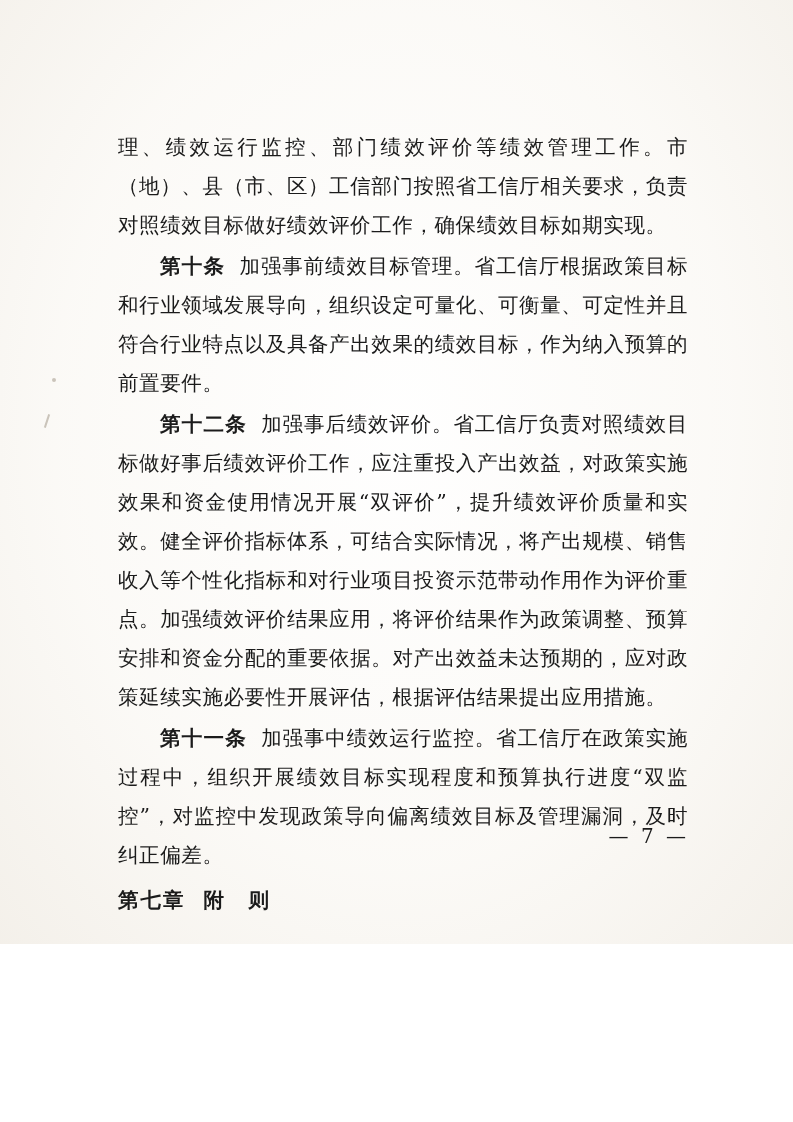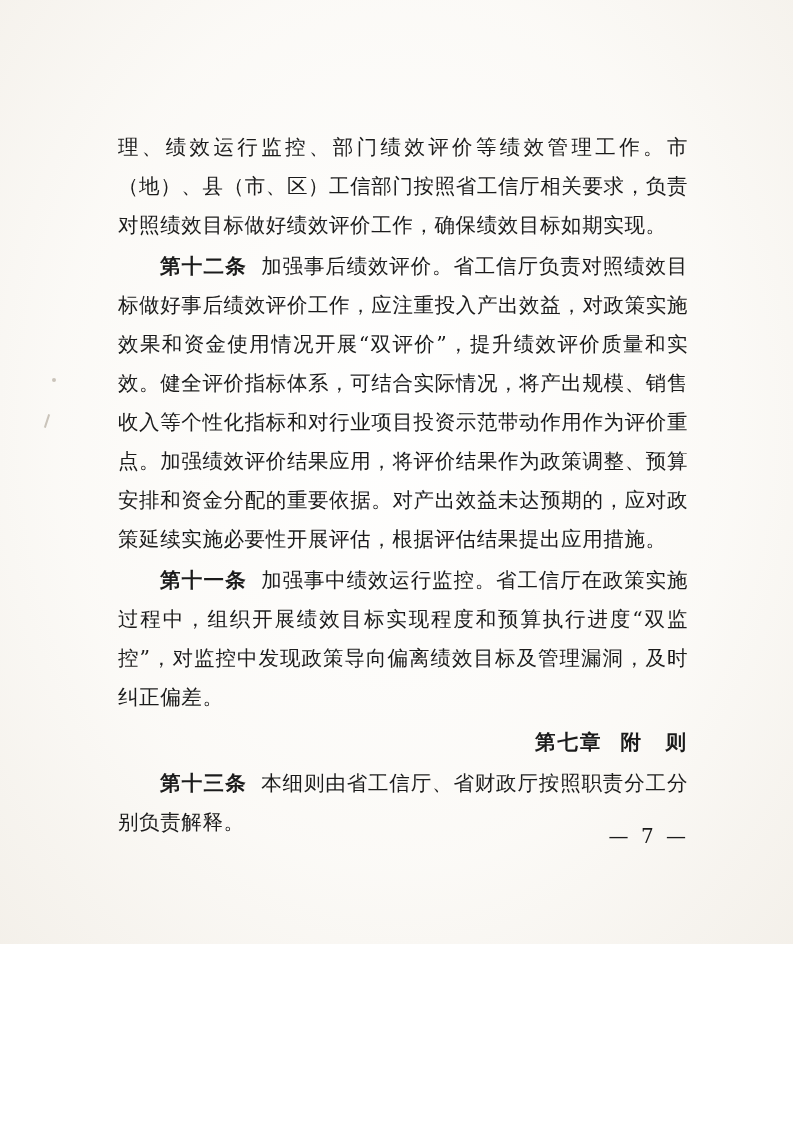--- a/index.html
+++ b/index.html
@@ -54,21 +54,21 @@
   }
   .gap-sm {
     display: inline-block;
     width: 14px;
   }
   h2.chapter {
     margin: 6px 0 2px 0;
     font-size: 20.5px;
     line-height: 39px;
     font-weight: bold;
-    text-align: right;
+    text-align: left;
     letter-spacing: 2px;
     color: #1b1b1b;
   }
   .chapter .sp {
     display: inline-block;
     width: 18px;
   }
   .page-number {
     position: absolute;
     right: 104px;
@@ -106,35 +106,35 @@
 
   <span class="mark mark-dot"></span>
   <span class="mark mark-tick"></span>
 
   <div class="content">
 
     <p class="para">
       <span>理、绩效运行监控、部门绩效评价等绩效管理工作。市（地）、县（市、区）工信部门按照省工信厅相关要求，负责对照绩效目标做好绩效评价工作，确保绩效目标如期实现。</span>
     </p>
 
+    <p class="para indent">
+      <span class="label">第十条</span><span class="gap-sm"></span><span>加强事前绩效目标管理。省工信厅根据政策目标和行业领域发展导向，组织设定可量化、可衡量、可定性并且符合行业特点以及具备产出效果的绩效目标，作为纳入预算的前置要件。</span>
+    </p>
 
     <p class="para indent">
       <span class="label">第十二条</span><span class="gap-sm"></span><span>加强事后绩效评价。省工信厅负责对照绩效目标做好事后绩效评价工作，应注重投入产出效益，对政策实施效果和资金使用情况开展“双评价”，提升绩效评价质量和实效。健全评价指标体系，可结合实际情况，将产出规模、销售收入等个性化指标和对行业项目投资示范带动作用作为评价重点。加强绩效评价结果应用，将评价结果作为政策调整、预算安排和资金分配的重要依据。对产出效益未达预期的，应对政策延续实施必要性开展评估，根据评估结果提出应用措施。</span>
     </p>
 
     <p class="para indent">
       <span class="label">第十一条</span><span class="gap-sm"></span><span>加强事中绩效运行监控。省工信厅在政策实施过程中，组织开展绩效目标实现程度和预算执行进度“双监控”，对监控中发现政策导向偏离绩效目标及管理漏洞，及时纠正偏差。</span>
     </p>
 
     <h2 class="chapter">
       <span>第七章</span><span class="sp"></span><span>附　则</span>
     </h2>
 
-    <p class="para indent">
-      <span class="label">第十三条</span><span class="gap-sm"></span><span>本细则由省工信厅、省财政厅按照职责分工分别负责解释。</span>
-    </p>
 
 
   </div>
 
   <div class="page-number">— 7 —</div>
 
 </div>
 
 </body></html>

